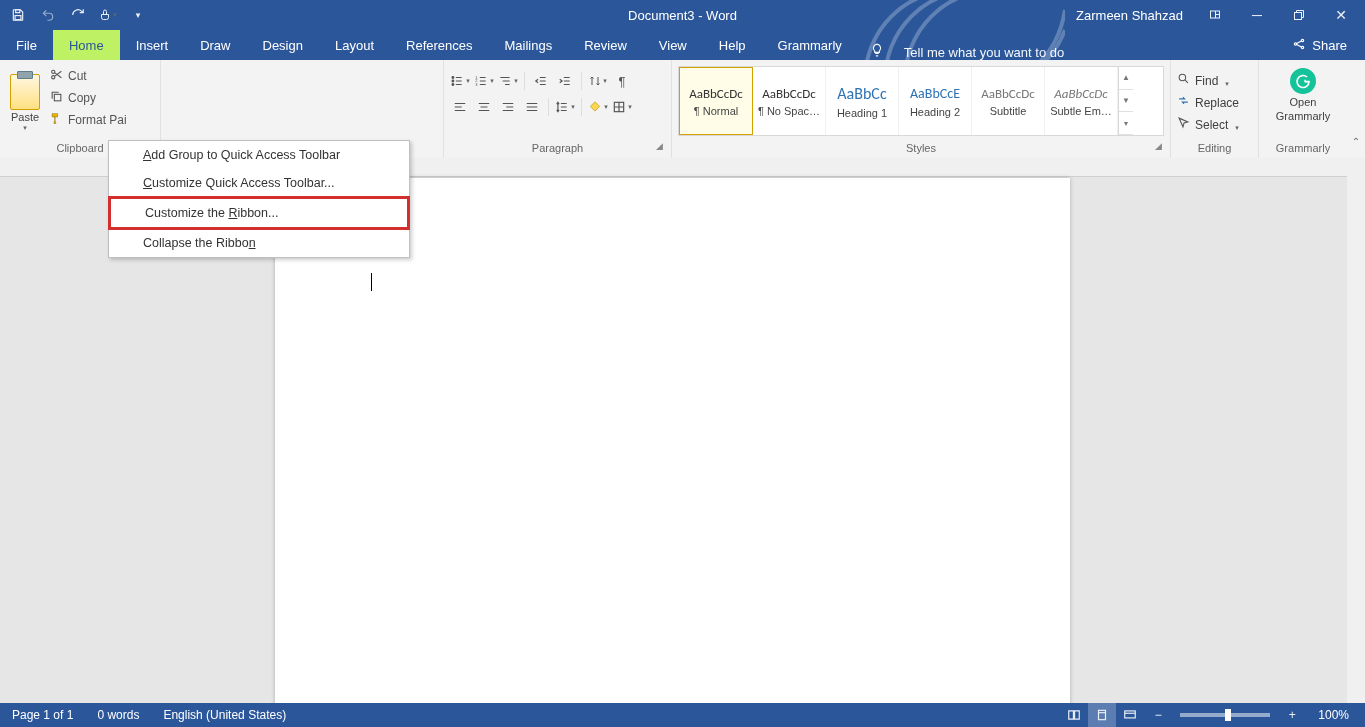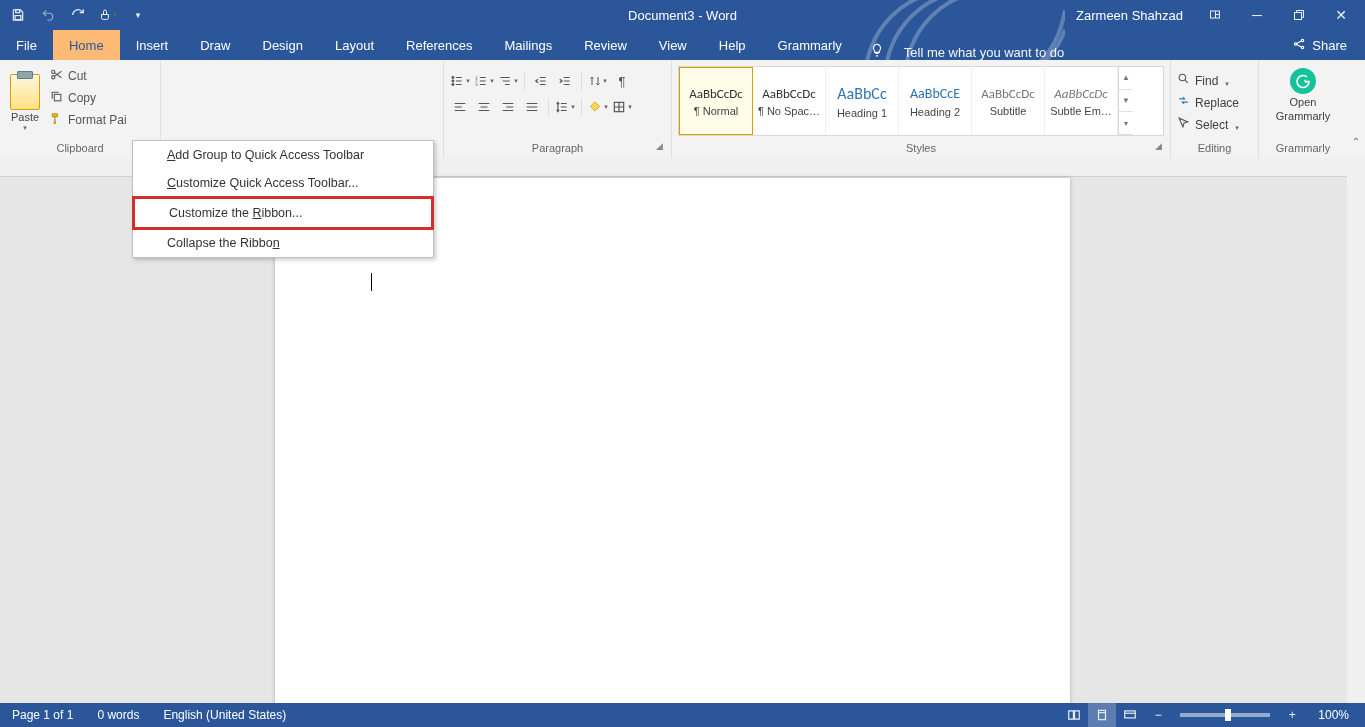--- a/index.html
+++ b/index.html
@@ -88,21 +88,21 @@
   }
   .tab {
     padding: 0 16px;
     display: flex;
     align-items: center;
     font-size: 13px;
     color: #fff;
     cursor: default;
   }
   .tab.active {
-    background: #fdba74;
+    background: #bef264;
     color: #2b579a;
   }
   .tellme {
     display: flex;
     align-items: flex-end;
     padding-left: 12px;
     gap: 20px;
     font-size: 13px;
     opacity: 0.95;
   }
@@ -325,21 +325,21 @@
   .collapse-caret {
     width: 18px;
     padding-top: 76px;
     text-align: center;
     color: #666;
     font-size: 10px;
   }
   
   .context-menu {
     position: absolute;
-    left: 132px;
+    left: 108px;
     top: 80px;
     width: 300px;
     background: #fff;
     border: 1px solid #c0c0c0;
     box-shadow: 2px 2px 4px rgba(0,0,0,0.2);
     z-index: 10;
   }
   .context-menu .opt {
     padding: 7px 10px 7px 34px;
     font-size: 12.5px;

